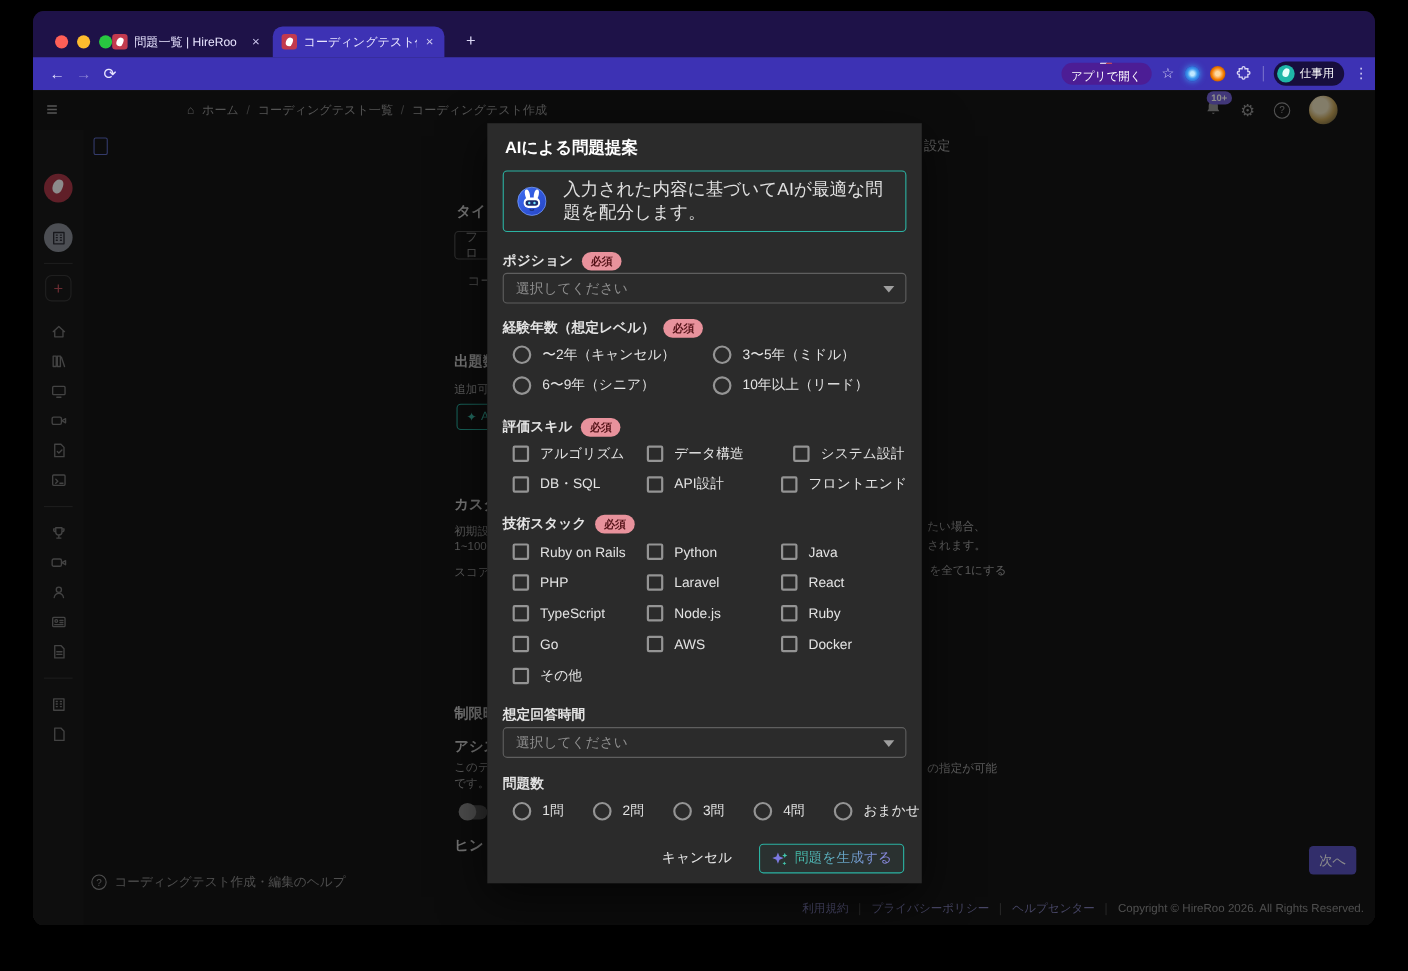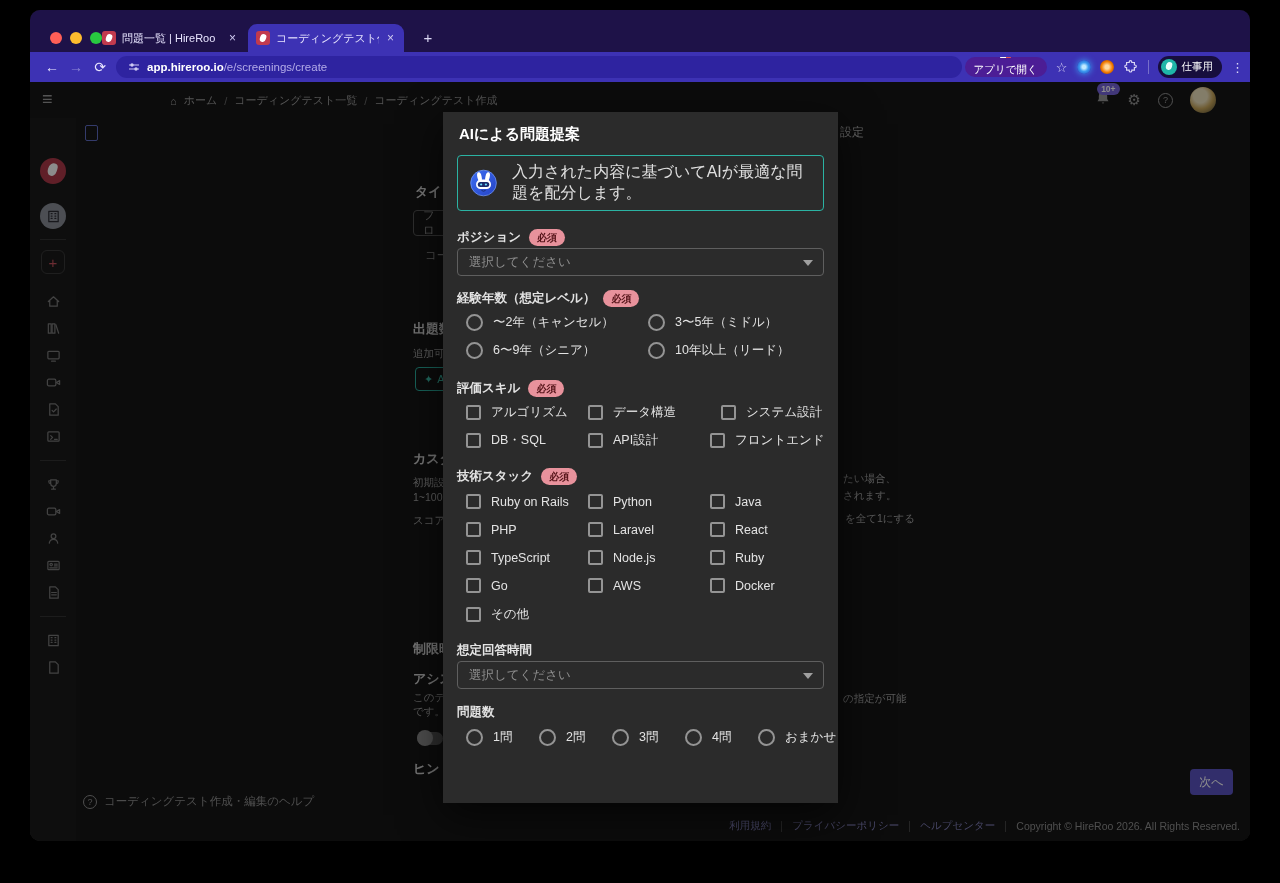--- a/index.html
+++ b/index.html
@@ -161,31 +161,20 @@
       <span class="close">×</span>
     </div>
     <div class="newtab">+</div>
   </div>
 
   <div class="toolbar">
     <span class="navbtn" style="margin-left:10px">←</span>
     <span class="navbtn dim">→</span>
     <span class="navbtn">⟳</span>
 
-    <div class="addr">
-      <svg width="12" height="12" viewBox="0 0 12 12">
-        <g stroke="#cfcaf4" stroke-width="1.2">
-            <line x1="1" y1="4" x2="11" y2="4"></line>
-            <line x1="1" y1="8" x2="11" y2="8"></line>
-          </g>
-        <circle cx="4" cy="4" r="1.7" fill="#cfcaf4"></circle>
-          <circle cx="8" cy="8" r="1.7" fill="#cfcaf4"></circle>
-      </svg>
-      <span><span class="domain">app.hireroo.io</span><span class="path">/e/screenings/create</span></span>
-    </div>
 
     <div class="tb-right">
       <div class="openapp">
         <span class="oa-ic"></span>
         <span>アプリで開く</span>
       </div>
       <span class="star">☆</span>
       <span class="extdot ext-blue"></span>
       <span class="extdot ext-orange"></span>
       <svg width="16" height="16" viewBox="0 0 16 16">
@@ -525,16 +514,27 @@
         </label>
       <label class="opt" style="left:242px; top:617px">
           <span class="radio"></span>
           <span>4問</span>
         </label>
       <label class="opt" style="left:315px; top:617px">
           <span class="radio"></span>
           <span>おまかせ</span>
         </label>
 
+      <div class="m-footer">
+        <span class="cancel">キャンセル</span>
+        <div class="genbtn">
+          <svg width="16" height="16" viewBox="0 0 18 18">
+            <path d="M7 2.2L8.6 6.4 12.8 8 8.6 9.6 7 13.8 5.4 9.6 1.2 8 5.4 6.4z" fill="#7b79e0"></path>
+            <path d="M14 2.6l.8 1.9 1.9.8-1.9.8-.8 1.9-.8-1.9-1.9-.8 1.9-.8z" fill="#42c7ae"></path>
+            <path d="M13.6 11.4l.6 1.4 1.4.6-1.4.6-.6 1.4-.6-1.4-1.4-.6 1.4-.6z" fill="#42c7ae"></path>
+          </svg>
+          <span class="gtxt">問題を生成する</span>
+        </div>
+      </div>
     </div>
 
   </div>
 </div>
 
 </body></html>

